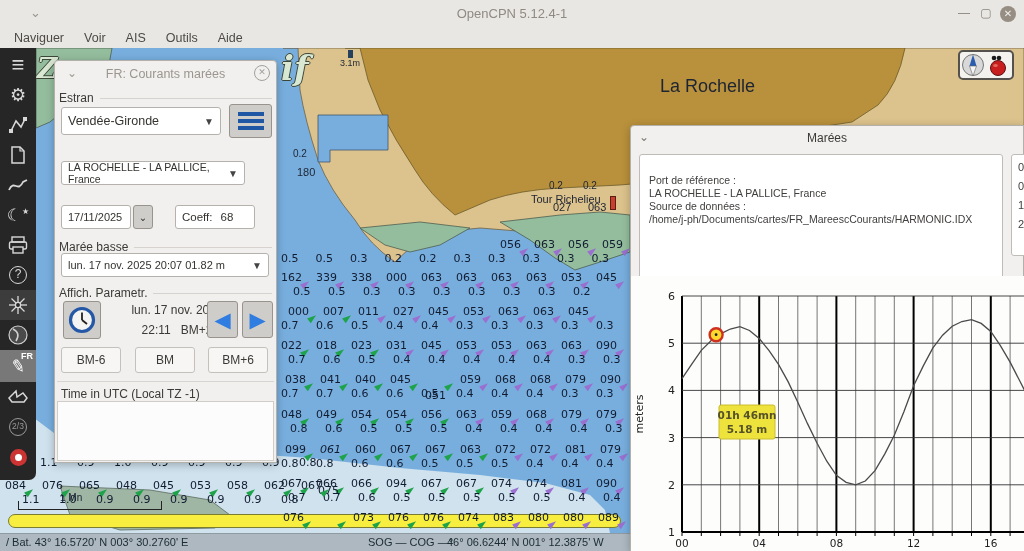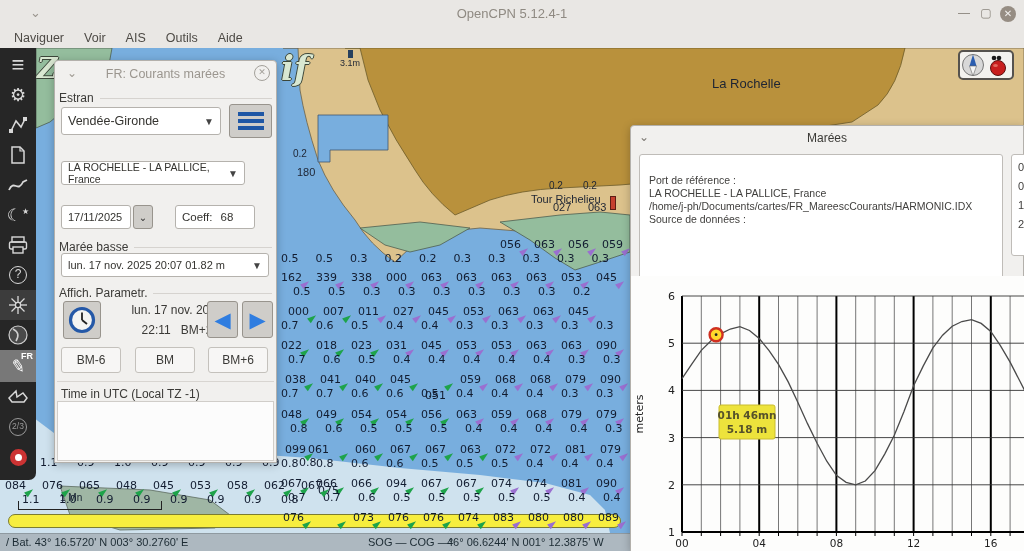--- a/index.html
+++ b/index.html
@@ -112,21 +112,21 @@
     <path d="M360,180 L420,174 L470,180 L440,197 L410,204 L385,197 Z" fill="#94bd9d" stroke="#4e5e50" stroke-width="0.8"></path>
 
     <path d="M36,0 L112,0 L108,22 L95,37 L70,57 L50,74 L36,80 Z" fill="#94bd9d" stroke="#4e5e50" stroke-width="0.8"></path>
   </svg>
 
   <div class="wreck-icon" style="top:2px"></div>
   <div class="tower-icon"></div>
   <div class="scalebar"></div>
   <div class="mnbracket"></div>
   <div class="mnlabel">1 Mn</div>
-<div class="map-label" style="left: 712px; top: 28px; font-size: 13px;">La Rochelle</div>
+<div class="map-label" style="left: 660px; top: 28px; font-size: 18px;">La Rochelle</div>
     <div class="map-label" style="left: 531px; top: 145px; font-size: 11px;">Tour Richelieu</div>
     <div class="map-label" style="left: 340px; top: 10px; font-size: 9px;">3.1m</div>
     <div class="map-label" style="left: 293px; top: 100px; font-size: 10px;">0.2</div>
     <div class="map-label" style="left: 297px; top: 118px; font-size: 11px;">180</div>
     <div class="map-label" style="left: 549px; top: 132px; font-size: 10px;">0.2</div>
     <div class="map-label" style="left: 583px; top: 132px; font-size: 10px;">0.2</div>
     <div class="map-label" style="left: 553px; top: 153px; font-size: 11px;">027</div>
     <div class="map-label" style="left: 588px; top: 153px; font-size: 11px;">063</div>
     <div class="map-label outline" style="left: 281px; top: 0px; font-size: 34px;">if</div>
     <div class="map-label outline" style="left: 37px; top: 4px; font-size: 28px;">Z</div>
@@ -290,21 +290,21 @@
     <span class="cur-num" style="left: 360px; top: 374px;">0.5</span>
     <span class="cur-num" style="left: 395px; top: 374px;">0.5</span>
     <span class="cur-num" style="left: 430px; top: 374px;">0.5</span>
     <span class="cur-num" style="left: 465px; top: 374px;">0.4</span>
     <span class="cur-num" style="left: 500px; top: 374px;">0.4</span>
     <span class="cur-num" style="left: 535px; top: 374px;">0.4</span>
     <span class="cur-num" style="left: 570px; top: 374px;">0.4</span>
     <span class="cur-num" style="left: 605px; top: 374px;">0.3</span>
     <span class="cur-num" style="left: 285px; top: 395px;">099</span>
     <span class="cur-arrow" style="left: 305px; top: 405px; transform: rotate(-38deg); border-left-color: rgb(30, 163, 74);"></span>
-    <span class="cur-num" style="left: 308px; top: 395px;">061</span>
+    <span class="cur-num" style="left: 320px; top: 395px; font-style: italic;">061</span>
     <span class="cur-arrow" style="left: 340px; top: 405px; transform: rotate(-38deg); border-left-color: rgb(30, 163, 74);"></span>
     <span class="cur-num" style="left: 355px; top: 395px;">060</span>
     <span class="cur-arrow" style="left: 375px; top: 405px; transform: rotate(-38deg); border-left-color: rgb(30, 163, 74);"></span>
     <span class="cur-num" style="left: 390px; top: 395px;">067</span>
     <span class="cur-arrow" style="left: 410px; top: 405px; transform: rotate(-38deg); border-left-color: rgb(30, 163, 74);"></span>
     <span class="cur-num" style="left: 425px; top: 395px;">067</span>
     <span class="cur-arrow" style="left: 445px; top: 405px; transform: rotate(-38deg); border-left-color: rgb(30, 163, 74);"></span>
     <span class="cur-num" style="left: 460px; top: 395px;">063</span>
     <span class="cur-arrow" style="left: 480px; top: 405px; transform: rotate(-38deg); border-left-color: rgb(30, 163, 74);"></span>
     <span class="cur-num" style="left: 495px; top: 395px;">072</span>
@@ -560,22 +560,22 @@
 
 <div class="tides">
   <div class="thead">
     <span class="chev">⌄</span>
     <span class="ttl">Marées</span>
   </div>
   <div class="infobox">
     <div class="gap"></div>
     <div class="ln">Port de référence :</div>
     <div class="ln"> LA ROCHELLE - LA PALLICE, France</div>
+    <div class="ln">Source de données :</div>
     <div class="ln"> /home/j-ph/Documents/cartes/FR_MareescCourants/HARMONIC.IDX</div>
-    <div class="ln">Source de données :</div>
   </div>
   <div class="eventsbox" id="eventsbox">
       <div class="ev">0</div>
       <div class="ev">0</div>
       <div class="ev">1</div>
       <div class="ev">2</div>
     </div>
   <div class="chartwrap" id="chartwrap"><svg width="394" height="276" viewBox="0 0 394 276" style="background:#f1f0ee">
         <rect x="0" y="0" width="394" height="276" fill="#fdfdfc"></rect>
         <line x1="51" y1="20" x2="51" y2="256" stroke="#000" stroke-width="2"></line>

